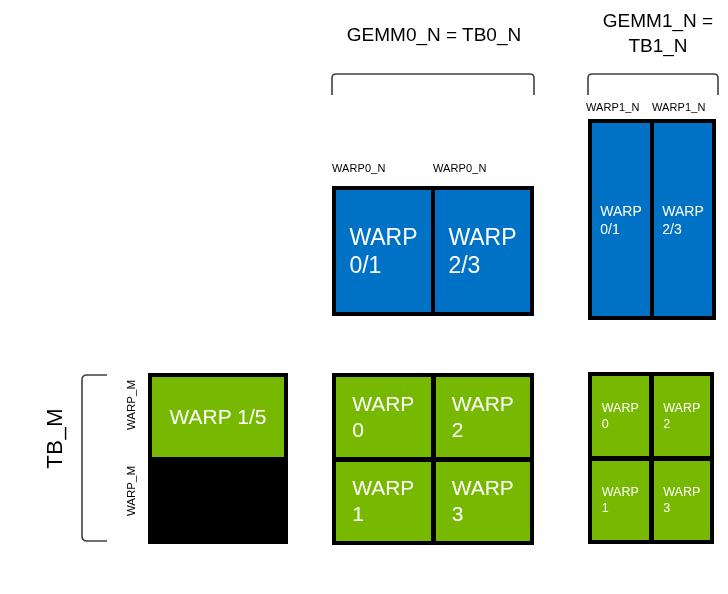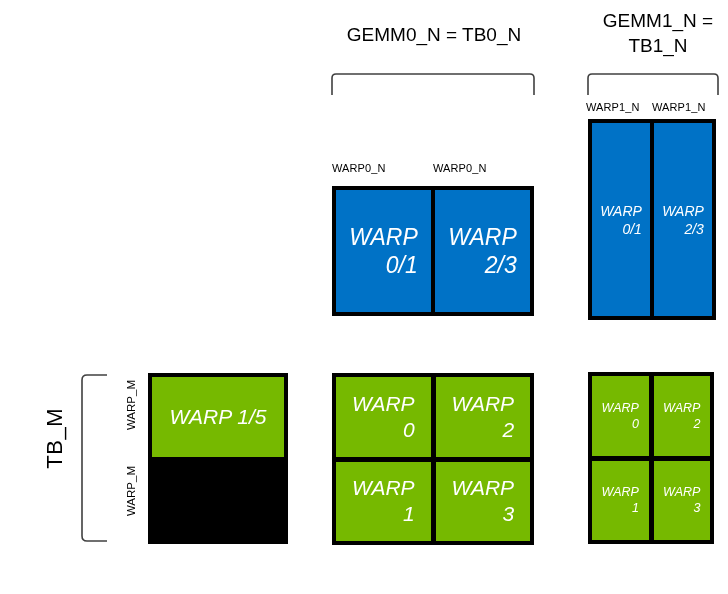--- a/index.html
+++ b/index.html
@@ -40,23 +40,22 @@
     text-align:center;white-space:nowrap;letter-spacing:.5px;
   }
 
   
   .grid{
     position:absolute;display:grid;background:#000000;
     border:4px solid #000000;box-sizing:border-box;
   }
   .cell{
     display:flex;align-items:center;justify-content:center;
-    text-align:right;color:#ffffff;white-space:pre-line;
+    text-align:left;color:#ffffff;white-space:pre-line;
     box-sizing:border-box;
-    font-style:italic;
   }
   .blue{background:#0072C6;}
   .green{background:#76B900;}
 
   .g-gap3{gap:4px;}
   .g-gap4{gap:5px;}
 
   
   .t-lg{font-size:23px;line-height:28px;}
   .t-md{font-size:21px;line-height:26px;}

